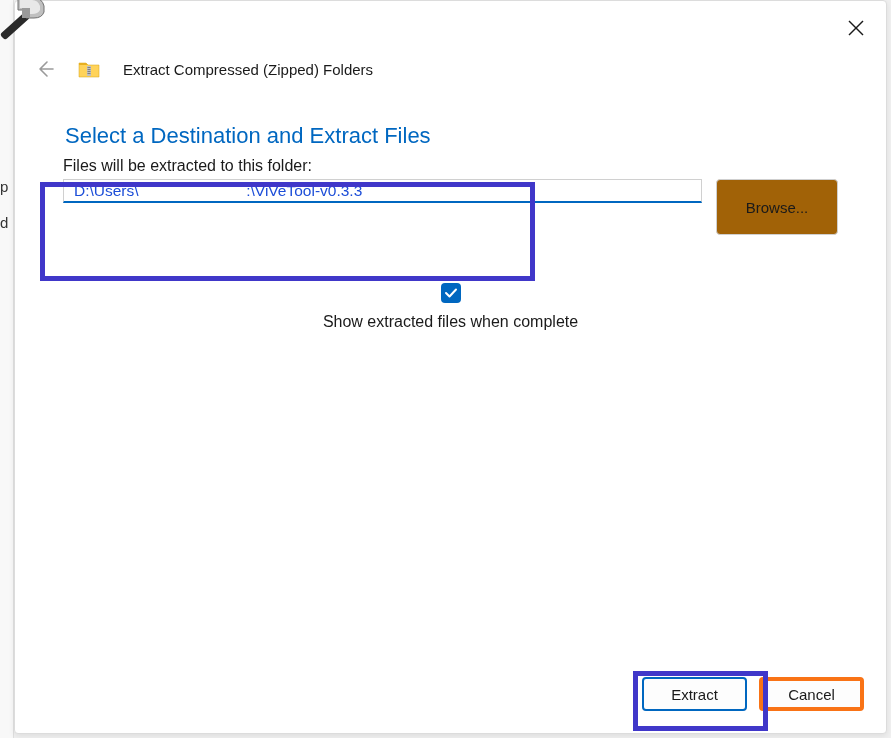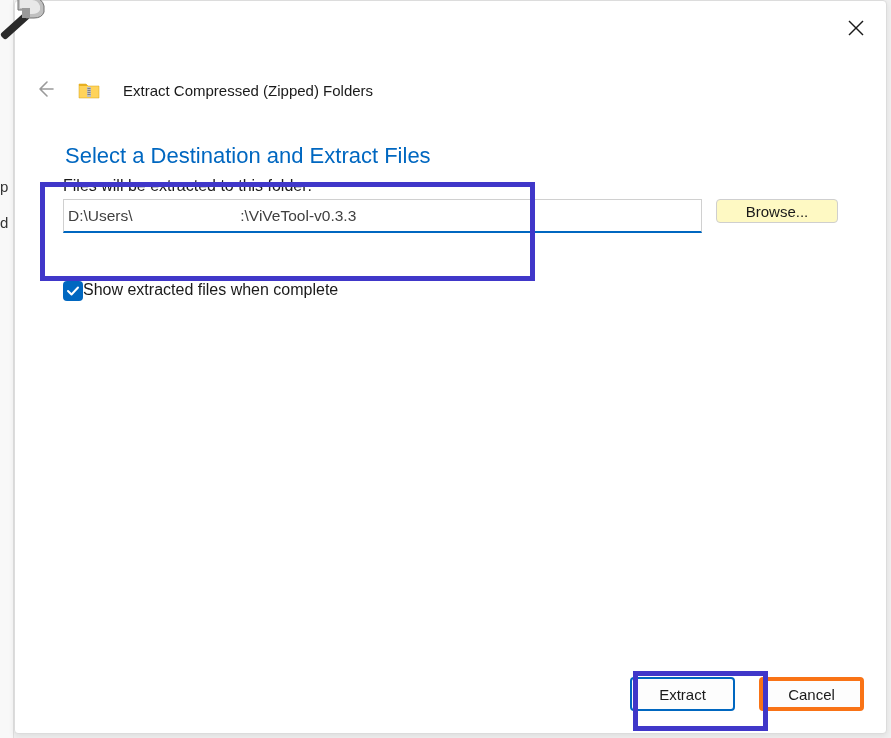--- a/index.html
+++ b/index.html
@@ -50,23 +50,23 @@
     .hammer-icon {
       position: absolute;
       left: -10px;
       top: -4px;
       width: 58px;
       height: 56px;
       z-index: 10;
     }
     .header {
       display: flex;
-      align-items: flex-end;
+      align-items: center;
       gap: 23px;
-      padding: 78px 20px 16px 20px;
+      padding: 58px 20px 16px 20px;
     }
     .back-arrow {
       width: 20px;
       height: 20px;
       display: flex;
       align-items: center;
       justify-content: center;
       cursor: pointer;
       color: #9a9a9a;
     }
@@ -115,42 +115,45 @@
       margin-top: 8px;
     }
     .path-row {
       display: flex;
       gap: 14px;
       align-items: flex-start;
       margin-bottom: 48px;
     }
     .path-input {
       flex: 1;
-      height: 34px;
+      height: 24px;
       border: 1px solid #d0d0d0;
       border-bottom: 2px solid #0067c0;
-      padding: 0 4px;
+      padding: 0 10px;
       font-size: 15.5px;
-      color: #404040;
+      color: #1d4ed8;
       outline: none;
       background: #ffffff;
       font-family: "Segoe UI", sans-serif;
     }
     .browse-btn {
       width: 122px;
-      height: 24px;
+      height: 56px;
       border: 1px solid #cfcfcf;
       border-radius: 4px;
-      background: #fef9c3;
+      background: #a16207;
       font-size: 15px;
       color: #1a1a1a;
       cursor: pointer;
     }
     .checkbox-row {
       display: flex;
+      align-items: center;
+      gap: 10px;
+      flex-direction: column;
     }
     .checkbox {
       width: 20px;
       height: 20px;
       background: #0067c0;
       border-radius: 4px;
       display: flex;
       align-items: center;
       justify-content: center;
       cursor: pointer;
@@ -159,21 +162,21 @@
       width: 14px;
       height: 14px;
     }
     .checkbox-label {
       font-size: 16px;
       color: #1a1a1a;
     }
     .footer {
       display: flex;
       justify-content: flex-end;
-      gap: 24px;
+      gap: 12px;
       padding: 16px 22px 22px 22px;
     }
     .btn {
       min-width: 105px;
       height: 34px;
       border: 4px solid #f97316;
       border-radius: 4px;
       background: #fdfdfd;
       font-size: 15px;
       color: #1a1a1a;

